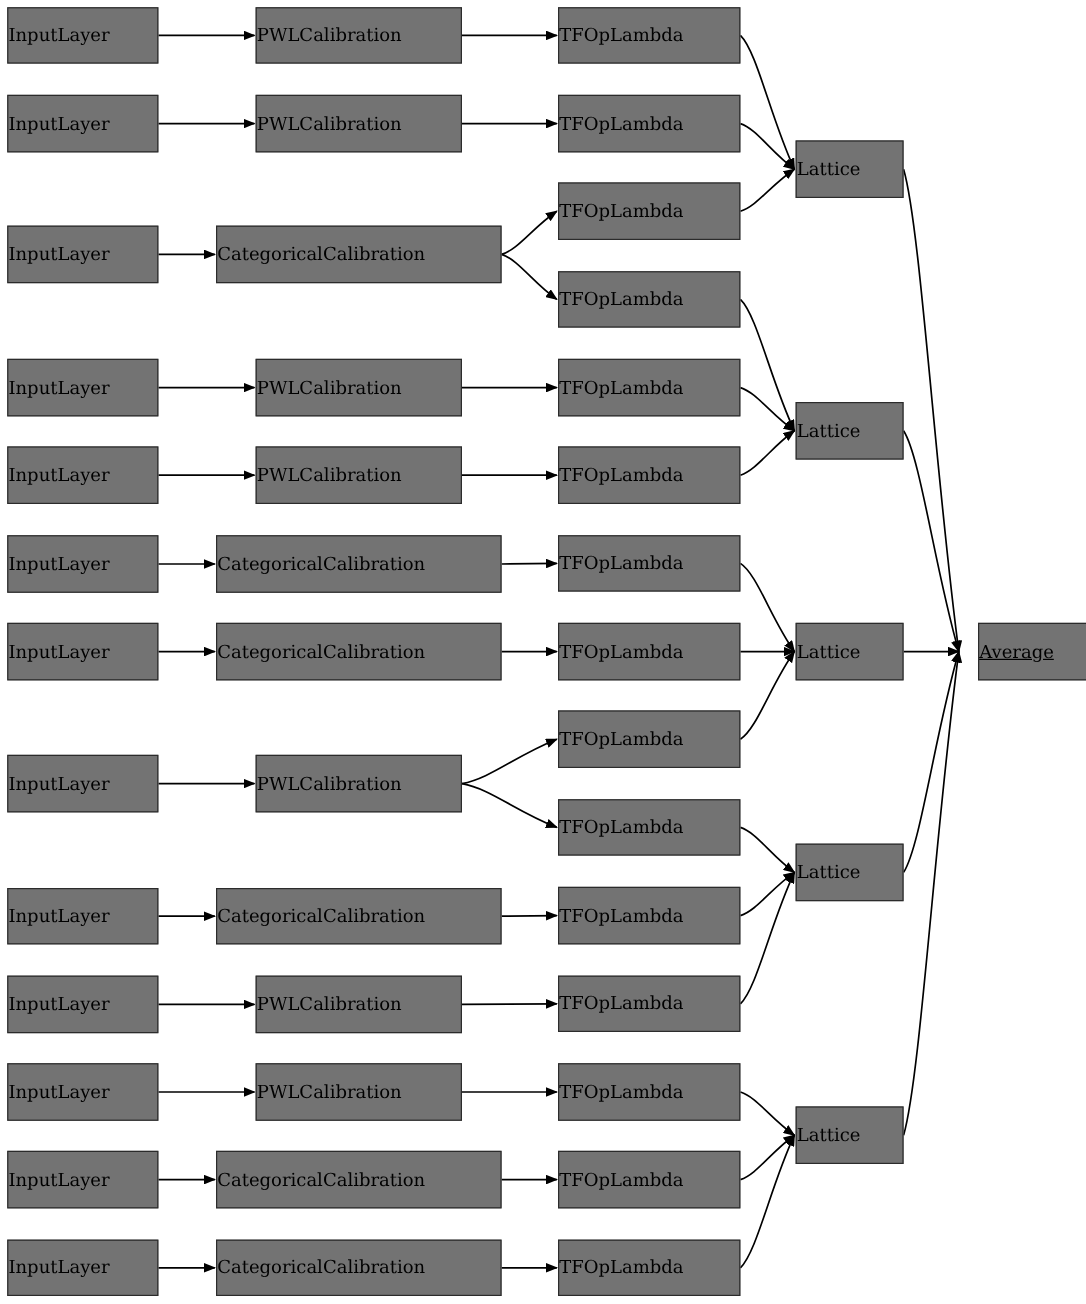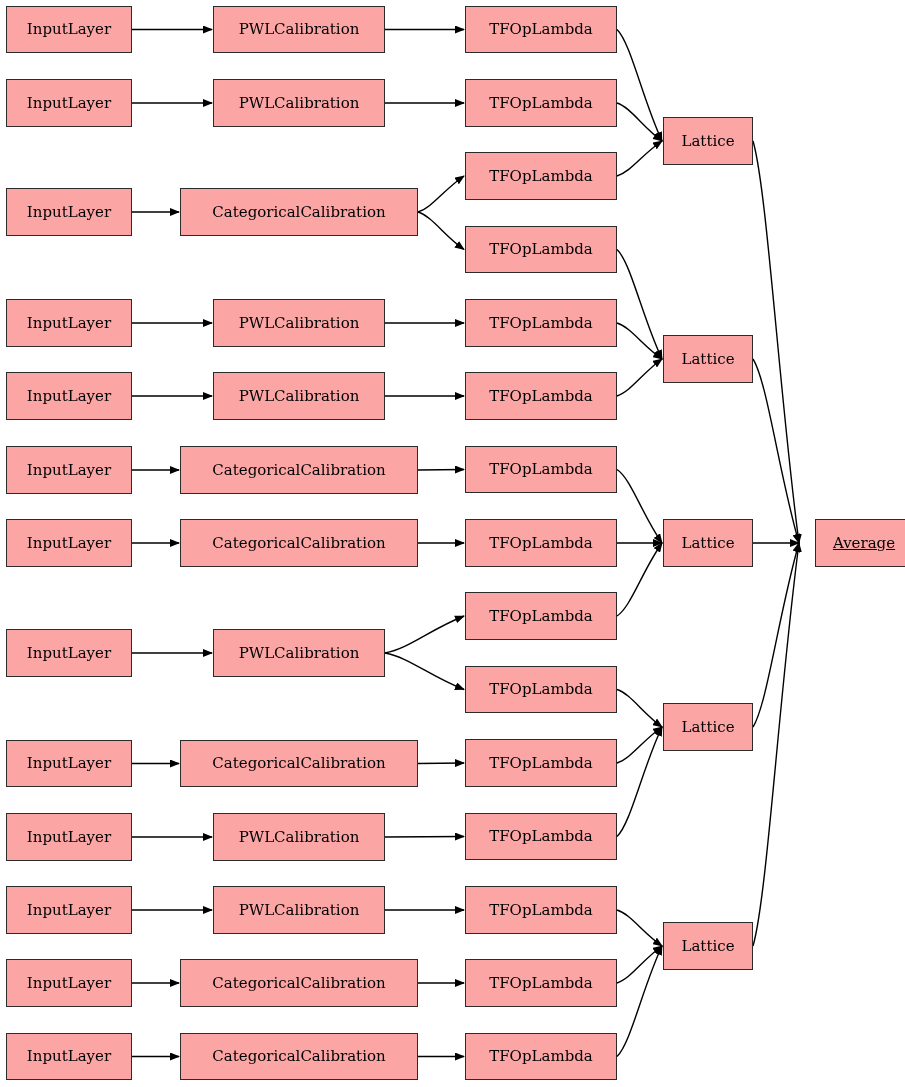--- a/index.html
+++ b/index.html
@@ -1,21 +1,21 @@
 <!DOCTYPE html>
 <html><head>
 <meta charset="utf-8">
 <style>
   html,body{margin:0;padding:0;background:#ffffff;}
   body{width:905px;height:1087px;position:relative;overflow:hidden;
        font-family:"DejaVu Serif","Liberation Serif",serif;}
   #canvas{position:absolute;left:0;top:0;width:905px;height:1087px;}
   svg#edges{position:absolute;left:0;top:0;width:905px;height:1087px;pointer-events:none;}
   .node{position:absolute;box-sizing:border-box;border:1px solid #2b2b2b;
-        background:#fca5a5;display:flex;align-items:center;justify-content:center;
+        background:#737373;display:flex;align-items:center;
         font-size:15px;color:#000000;white-space:nowrap;line-height:1;}
   .node span{display:block;}
 </style>
 </head>
 <body>
 
 <div id="canvas">
   <svg id="edges" viewBox="0 0 905 1087">
     <defs>
       <marker id="arrow" markerWidth="10" markerHeight="8" refX="9" refY="4" orient="auto" markerUnits="userSpaceOnUse">

